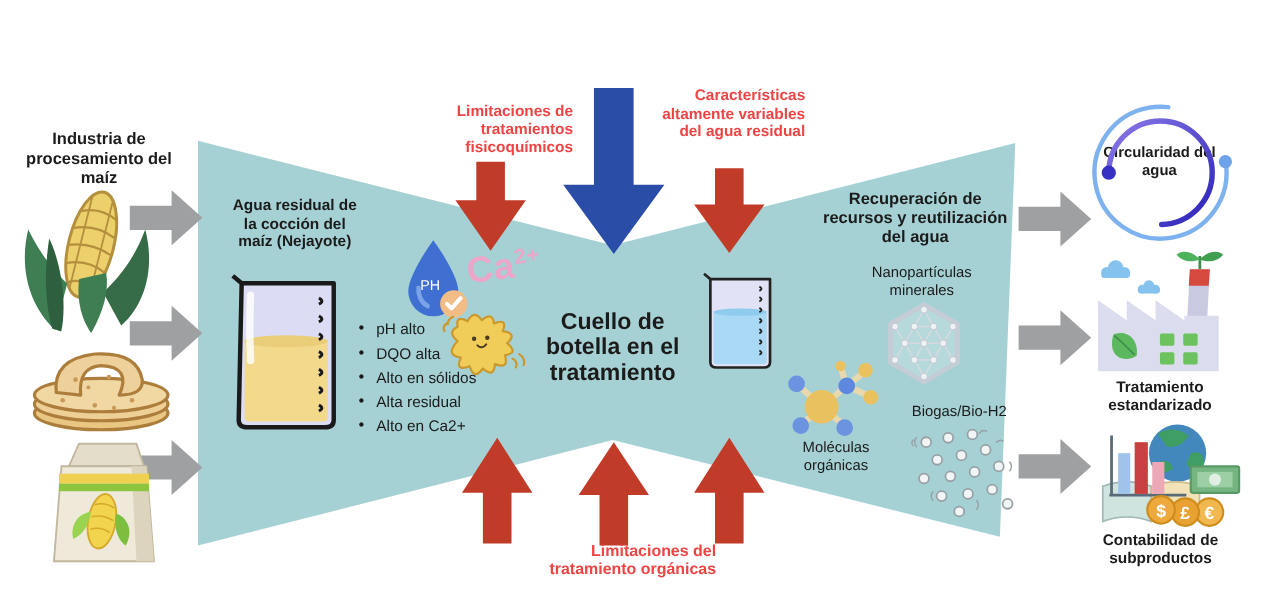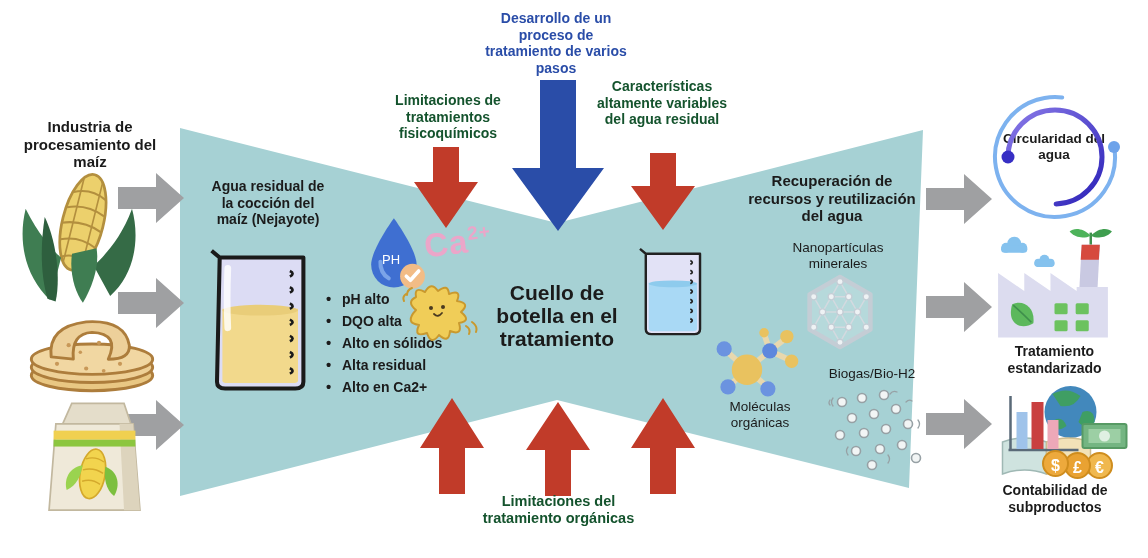--- a/index.html
+++ b/index.html
@@ -2,24 +2,24 @@
 <html><head>
 <meta charset="utf-8">
 <style>
   html,body{margin:0;padding:0;background:#fff;}
   .canvas{position:relative;width:1148px;height:558px;background:#ffffff;overflow:hidden;
           font-family:"Liberation Sans",sans-serif;color:#1b1b1b;}
   svg{display:block}
   .abs{position:absolute;}
   .lbl{position:absolute;text-align:center;line-height:1.18;font-size:14px;}
   .bold{font-weight:bold;}
-  .red{color:#14532d;}
+  .red{color:#ef4444;text-align:right;}
   .blue{color:#2a4da8;}
   .bullets{position:absolute;left:326px;top:288px;width:160px;margin:0;padding:0;list-style:none;}
-  .bullets li{font-size:14px;line-height:22px;padding-left:16px;position:relative;font-weight:bold;}
+  .bullets li{font-size:14px;line-height:22px;padding-left:16px;position:relative;}
   .bullets li::before{content:"•";position:absolute;left:0;top:0;font-size:15px;}
   .ca{position:absolute;left:424px;top:222px;width:90px;color:#eba6c9;font-weight:bold;
       font-size:33px;transform:rotate(-7deg);letter-spacing:1px;}
   .ca sup{font-size:19px;}
   .ph-txt{position:absolute;left:371px;top:252px;width:40px;text-align:center;color:#fff;
       font-weight:normal;font-size:13px;}
   .coin{position:absolute;width:27px;height:27px;border-radius:50%;background:#eda93c;
       border:2px solid #cf8d1e;color:#fff;font-weight:bold;font-size:16px;line-height:27px;
       text-align:center;box-sizing:border-box;}
 </style>
@@ -44,21 +44,20 @@
     <polygon fill="#9fa0a2" points="118,292 156,292 156,278 184,303 156,328 156,314 118,314"></polygon>
     <polygon fill="#9fa0a2" points="118,414 156,414 156,400 184,425 156,450 156,436 118,436"></polygon>
 
     <polygon fill="#9fa0a2" points="926,188 964,188 964,174 992,199 964,224 964,210 926,210"></polygon>
     <polygon fill="#9fa0a2" points="926,296 964,296 964,282 992,307 964,332 964,318 926,318"></polygon>
     <polygon fill="#9fa0a2" points="926,413 964,413 964,399 992,424 964,449 964,435 926,435"></polygon>
   </svg>
 
   <div class="lbl bold" style="left:5px;top:118px;width:170px;font-size:15px">Industria de procesamiento del maíz</div>
 
-  <div class="lbl bold blue" style="left:481px;top:10px;width:150px">Desarrollo de un proceso de tratamiento de varios pasos</div>
 
   <div class="lbl bold red" style="left:375px;top:92px;width:146px">Limitaciones de tratamientos fisicoquímicos</div>
 
   <div class="lbl bold red" style="left:592px;top:78px;width:140px">Características altamente variables del agua residual</div>
 
   <div class="lbl bold" style="left:206px;top:178px;width:124px">Agua residual de la cocción del maíz (Nejayote)</div>
 
   <ul class="bullets">
     <li>pH alto</li>
     <li>DQO alta</li>

